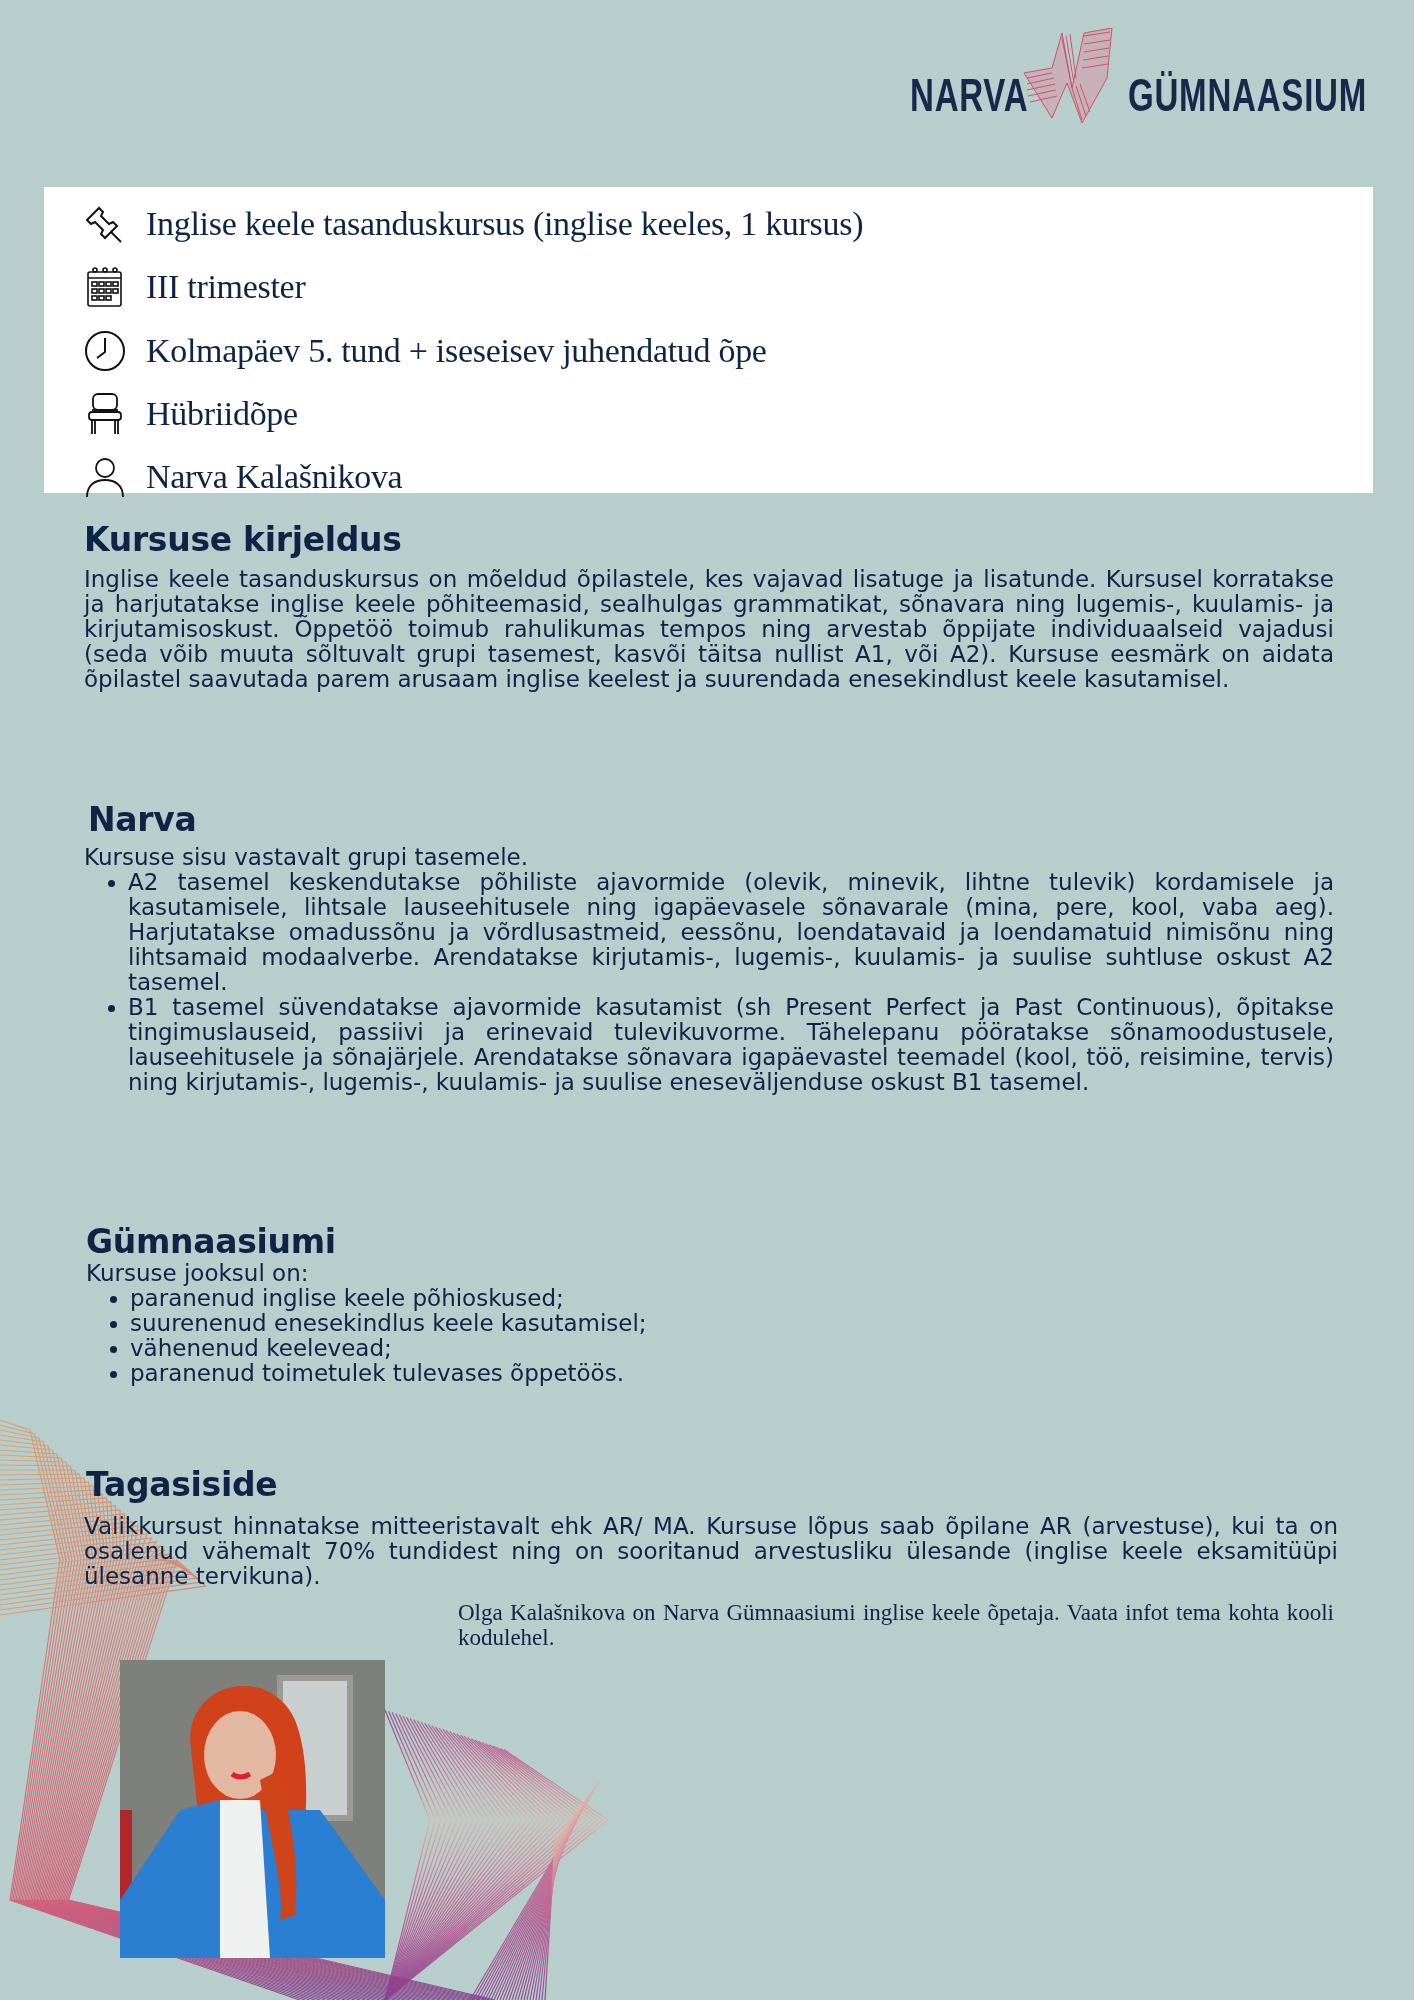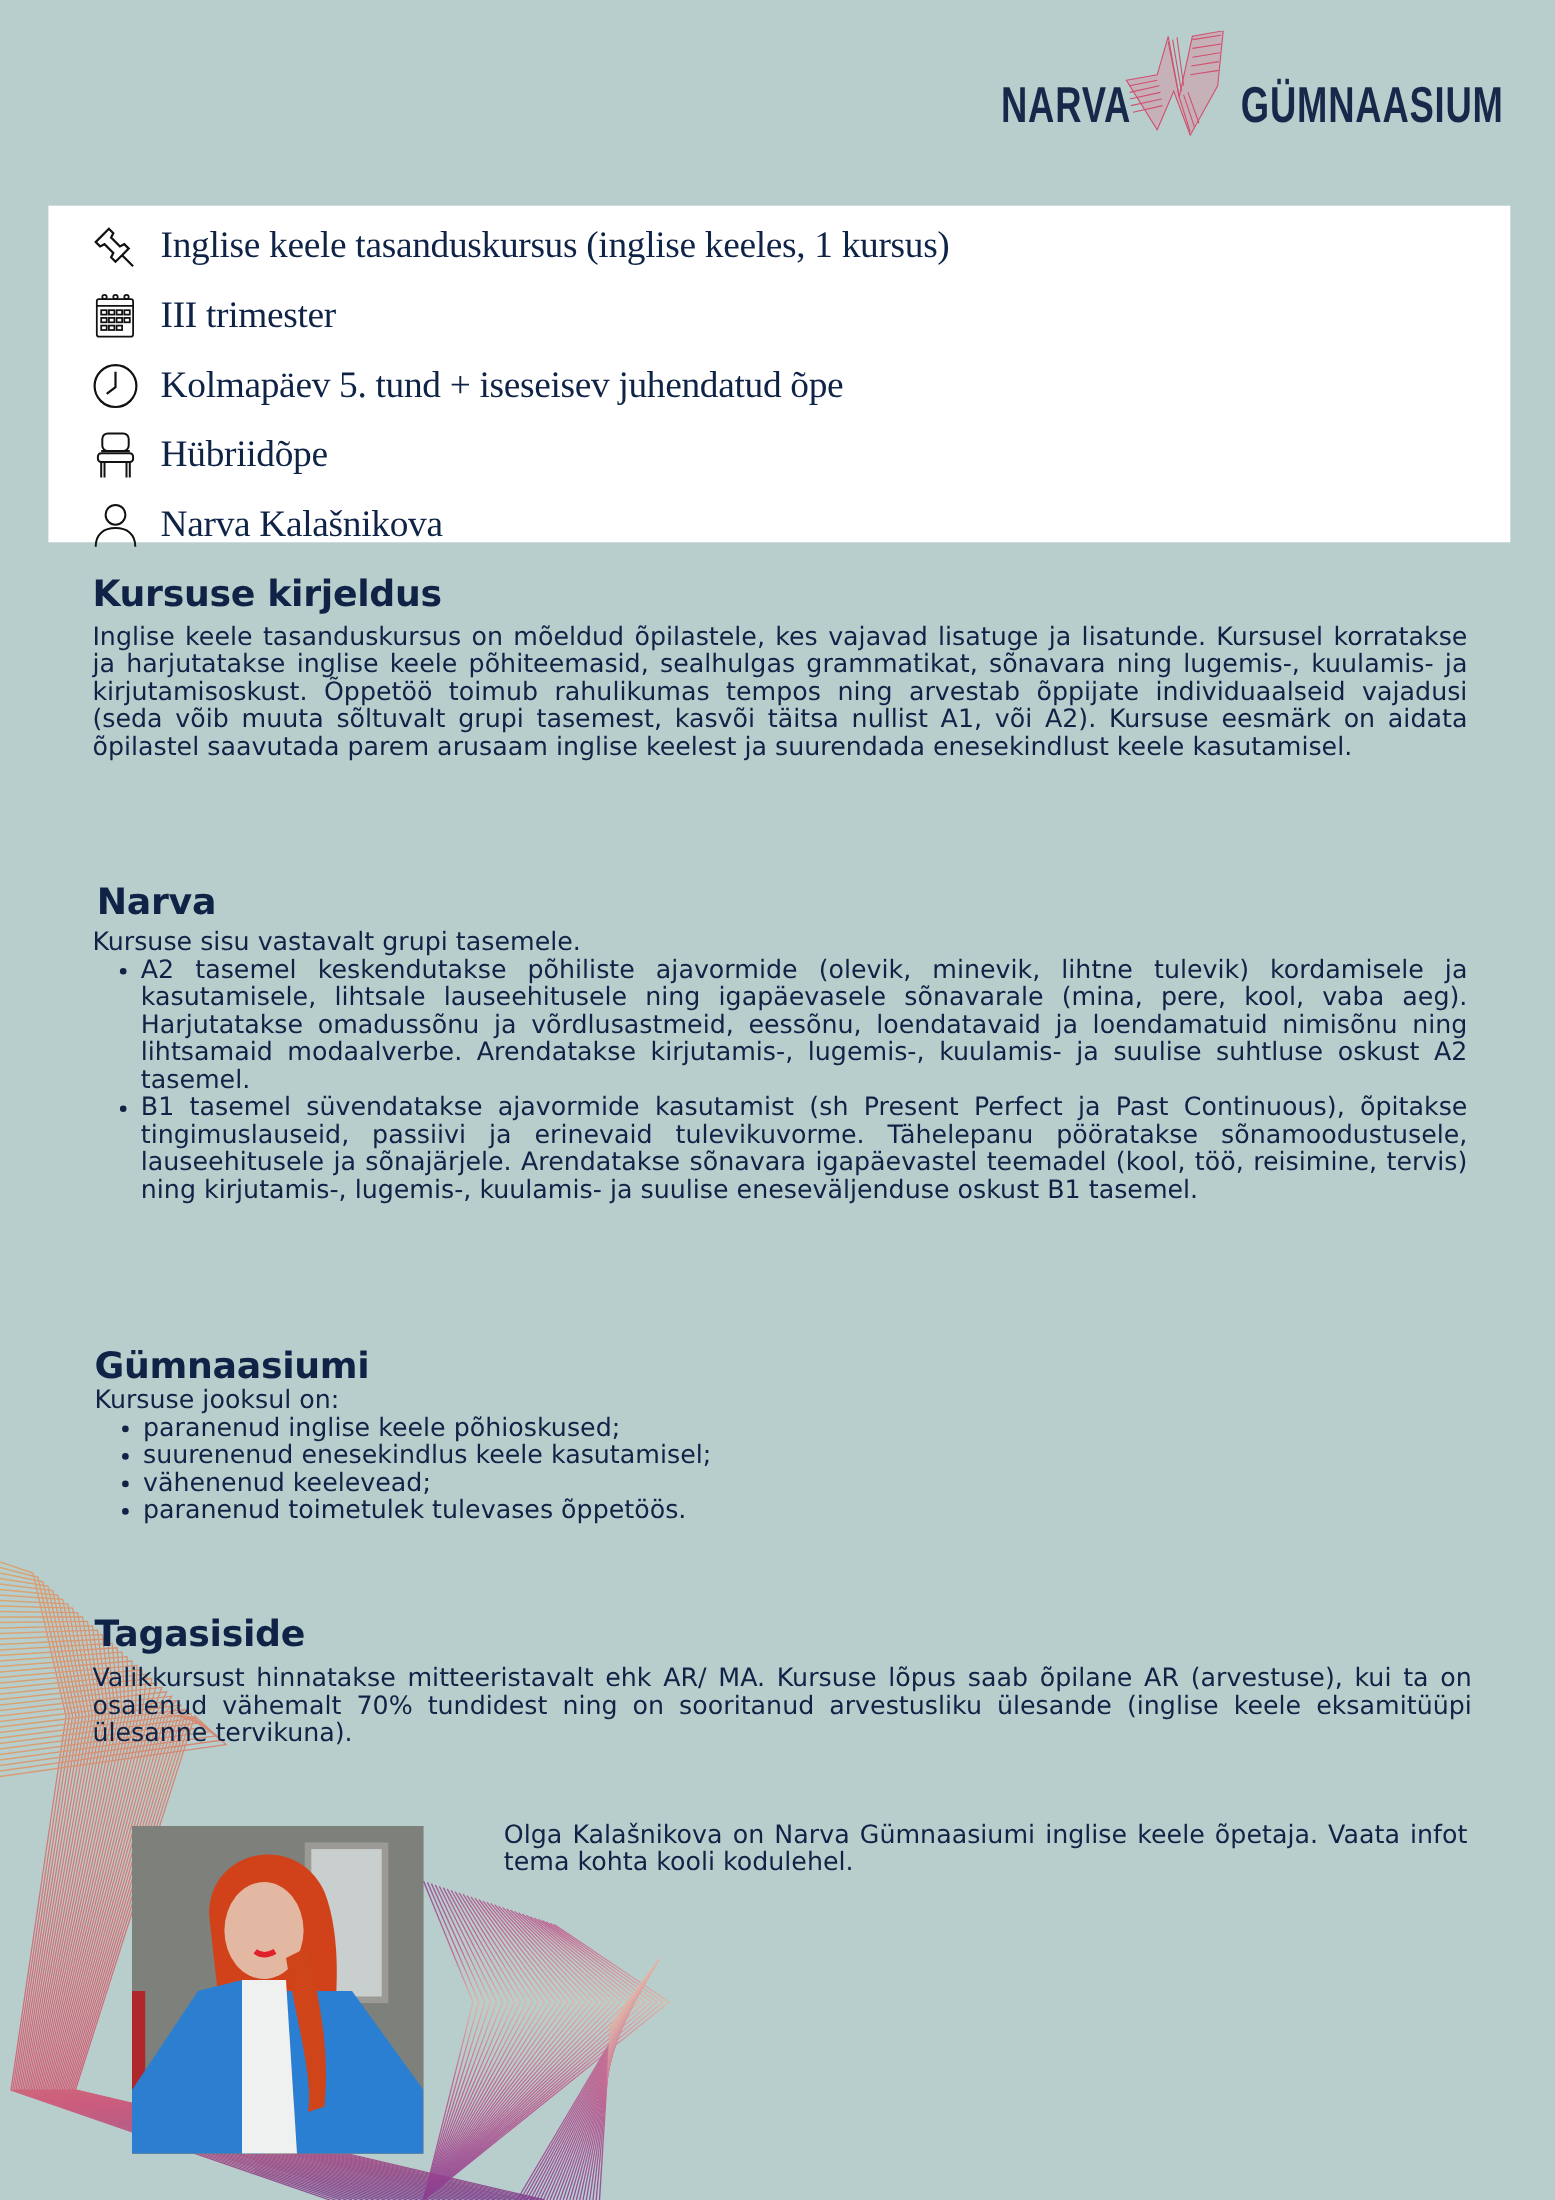--- a/index.html
+++ b/index.html
@@ -34,21 +34,21 @@
   p, li { font-size: 23px; line-height: 25px; margin: 0; }
   .just { text-align: justify; }
   ul { margin: 0; padding-left: 44px; }
   ul li { padding-left: 0; }
   ul li::marker { font-size: 22px; }
 
   .photo {
     position: absolute; left: 120px; top: 1660px; width: 265px; height: 298px; overflow: hidden;
     background: #7c7f7a;
   }
-  .teacher-note { position: absolute; left: 458px; top: 1656px; width: 876px; }
+  .teacher-note { position: absolute; left: 458px; top: 1600px; width: 876px; font-family: Liberation Serif, serif; }
 </style>
 </head>
 <body>
 
 <svg class="deco" viewBox="0 0 1414 2000">
   <defs>
     <linearGradient id="g1" x1="0" y1="0" x2="1" y2="1">
       <stop offset="0" stop-color="#e0a060"></stop>
       <stop offset="0.5" stop-color="#d04a70"></stop>
       <stop offset="1" stop-color="#7a3a8a"></stop>

